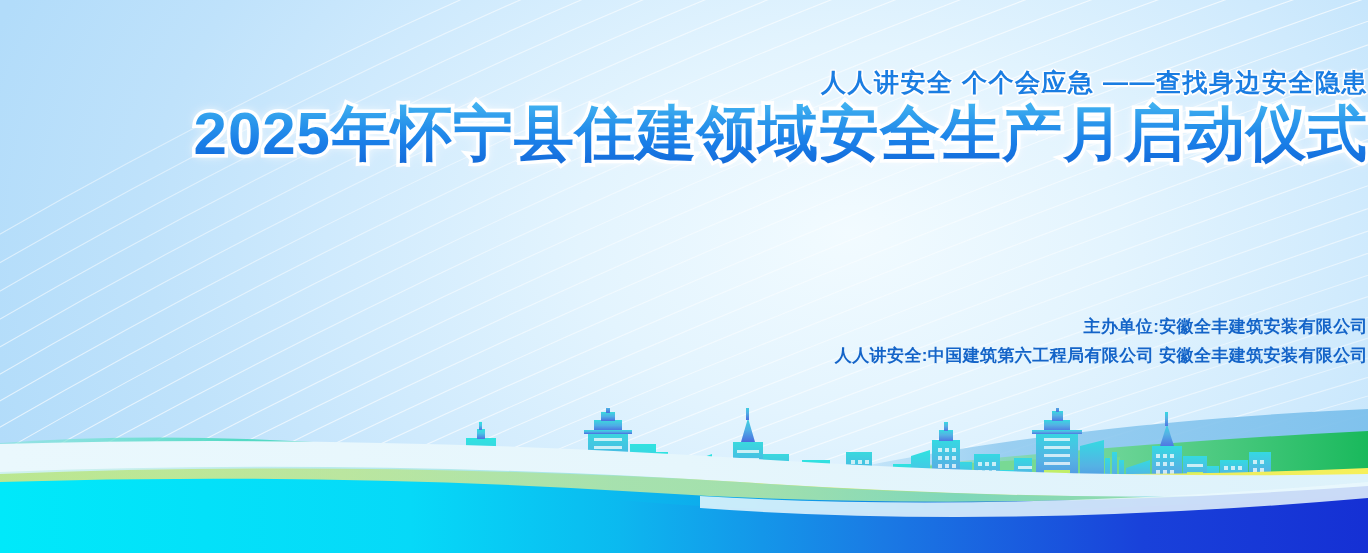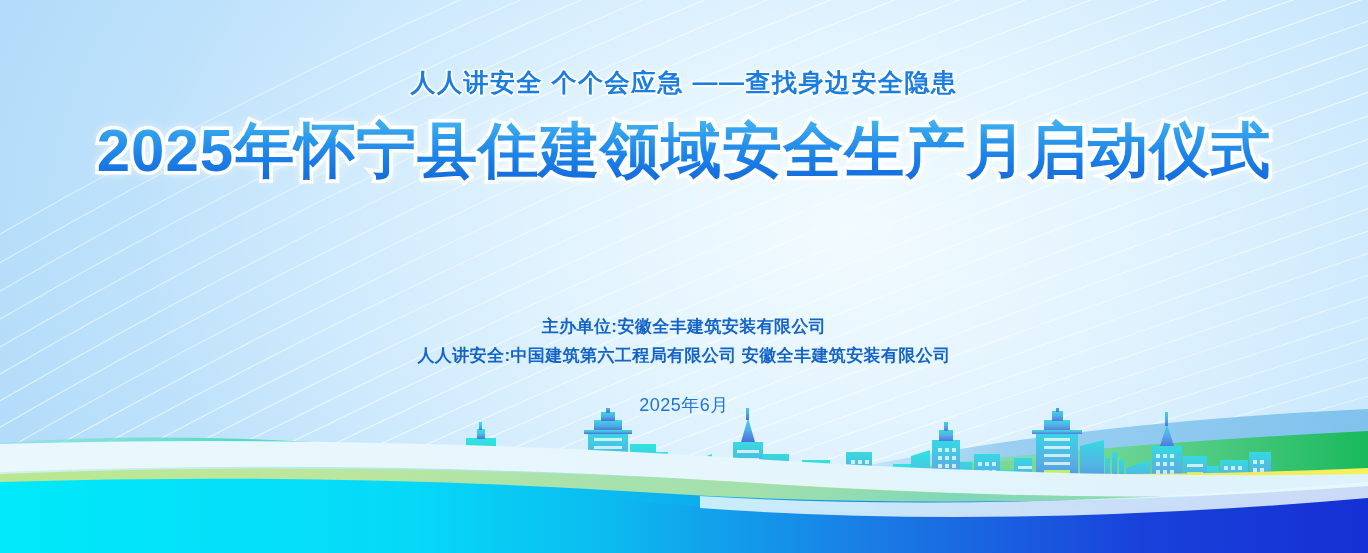--- a/index.html
+++ b/index.html
@@ -18,36 +18,36 @@
   
   .texture {
     position:absolute; inset:0;
     pointer-events:none;
   }
   .texture svg { width:100%; height:100%; display:block; }
 
   
   .text-layer {
     position:absolute; inset:0;
-    text-align:center;
+    text-align:right;
     z-index:6;
   }
   .tagline {
     position:absolute; top:66px; left:0; right:0;
     font-size:25px; font-weight:bold;
     letter-spacing:1.5px;
     color:#1a7de2;
     -webkit-text-stroke:0px;
     text-shadow:
       0 0 2px #fff, 0 0 2px #fff, 0 0 3px #fff, 0 0 5px #fff,
       1.5px 0 0 #fff, -1.5px 0 0 #fff, 0 1.5px 0 #fff, 0 -1.5px 0 #fff,
       1.2px 1.2px 0 #fff, -1.2px 1.2px 0 #fff, 1.2px -1.2px 0 #fff, -1.2px -1.2px 0 #fff;
   }
   .title-wrap {
-    position:absolute; top:113px; left:0; right:0;
+    position:absolute; top:96px; left:0; right:0;
   }
   .title-line {
     display:block;
     font-size:60px;
     font-weight:bold;
     line-height:76px;
     letter-spacing:1px;
     position:relative;
   }
   .title-line .fill {
@@ -546,16 +546,15 @@
         <span class="stroke">2025年怀宁县住建领域安全生产月启动仪式</span>
         <span class="fill">2025年怀宁县住建领域安全生产月启动仪式</span>
       </div>
     </div>
 
     <div class="org-block">
       <div class="org-line">主办单位:安徽全丰建筑安装有限公司</div>
       <div class="org-line">人人讲安全:中国建筑第六工程局有限公司   安徽全丰建筑安装有限公司</div>
     </div>
 
-    <div class="date-line">2025年6月</div>
   </div>
 
 </div>
 
 </body></html>

